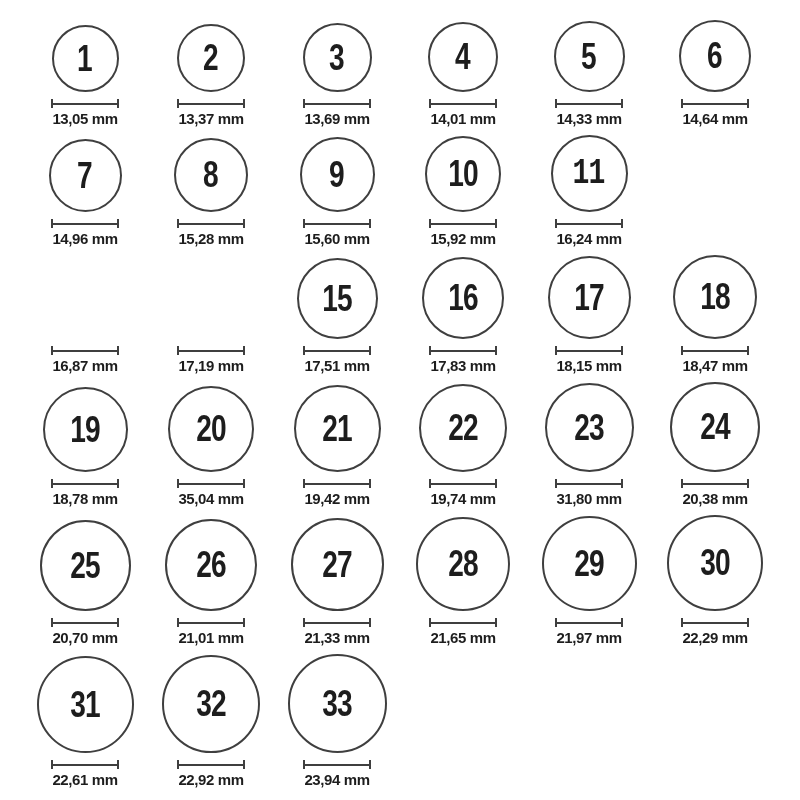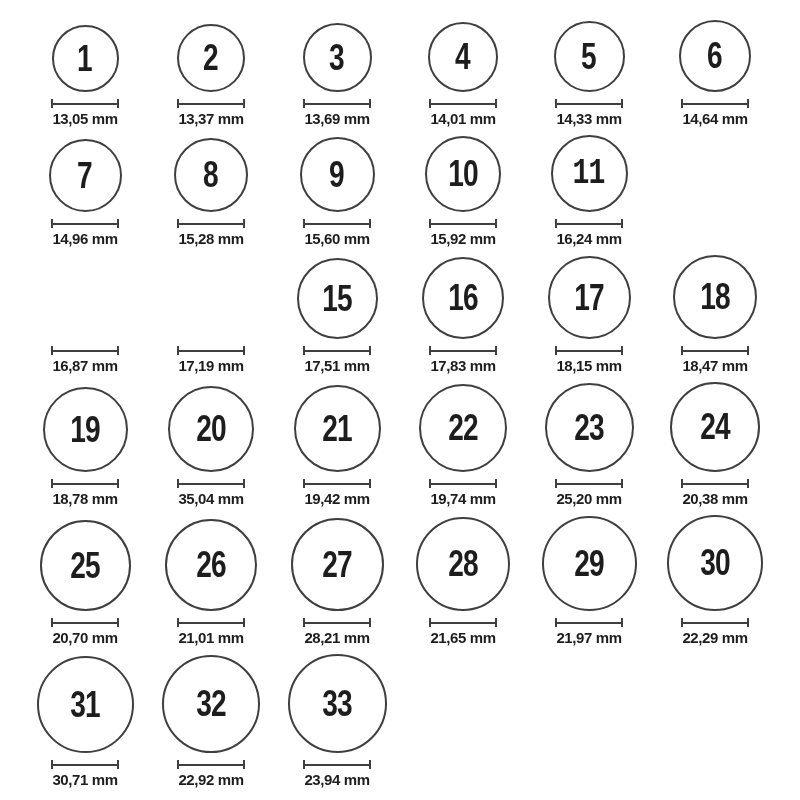--- a/index.html
+++ b/index.html
@@ -269,21 +269,21 @@
         </div>
         <div class="mm">19,74 mm</div>
       </div>
       <div class="cell">
         <div class="circle" style="width: 89px; height: 89px;">
           <span class="num">23</span>
         </div>
         <div class="dim">
           <div class="dim-bar"></div>
         </div>
-        <div class="mm">25,20 mm</div>
+        <div class="mm">31,80 mm</div>
       </div>
       <div class="cell">
         <div class="circle" style="width: 90px; height: 90px;">
           <span class="num">24</span>
         </div>
         <div class="dim">
           <div class="dim-bar"></div>
         </div>
         <div class="mm">20,38 mm</div>
       </div>
@@ -307,21 +307,21 @@
         </div>
         <div class="mm">21,01 mm</div>
       </div>
       <div class="cell">
         <div class="circle" style="width: 93px; height: 93px;">
           <span class="num">27</span>
         </div>
         <div class="dim">
           <div class="dim-bar"></div>
         </div>
-        <div class="mm">28,21 mm</div>
+        <div class="mm">21,33 mm</div>
       </div>
       <div class="cell">
         <div class="circle" style="width: 94px; height: 94px;">
           <span class="num">28</span>
         </div>
         <div class="dim">
           <div class="dim-bar"></div>
         </div>
         <div class="mm">21,65 mm</div>
       </div>
@@ -345,21 +345,21 @@
       </div>
     </div>
     <div class="row">
       <div class="cell">
         <div class="circle" style="width: 97px; height: 97px;">
           <span class="num">31</span>
         </div>
         <div class="dim">
           <div class="dim-bar"></div>
         </div>
-        <div class="mm">30,71 mm</div>
+        <div class="mm">22,61 mm</div>
       </div>
       <div class="cell">
         <div class="circle" style="width: 98px; height: 98px;">
           <span class="num">32</span>
         </div>
         <div class="dim">
           <div class="dim-bar"></div>
         </div>
         <div class="mm">22,92 mm</div>
       </div>

